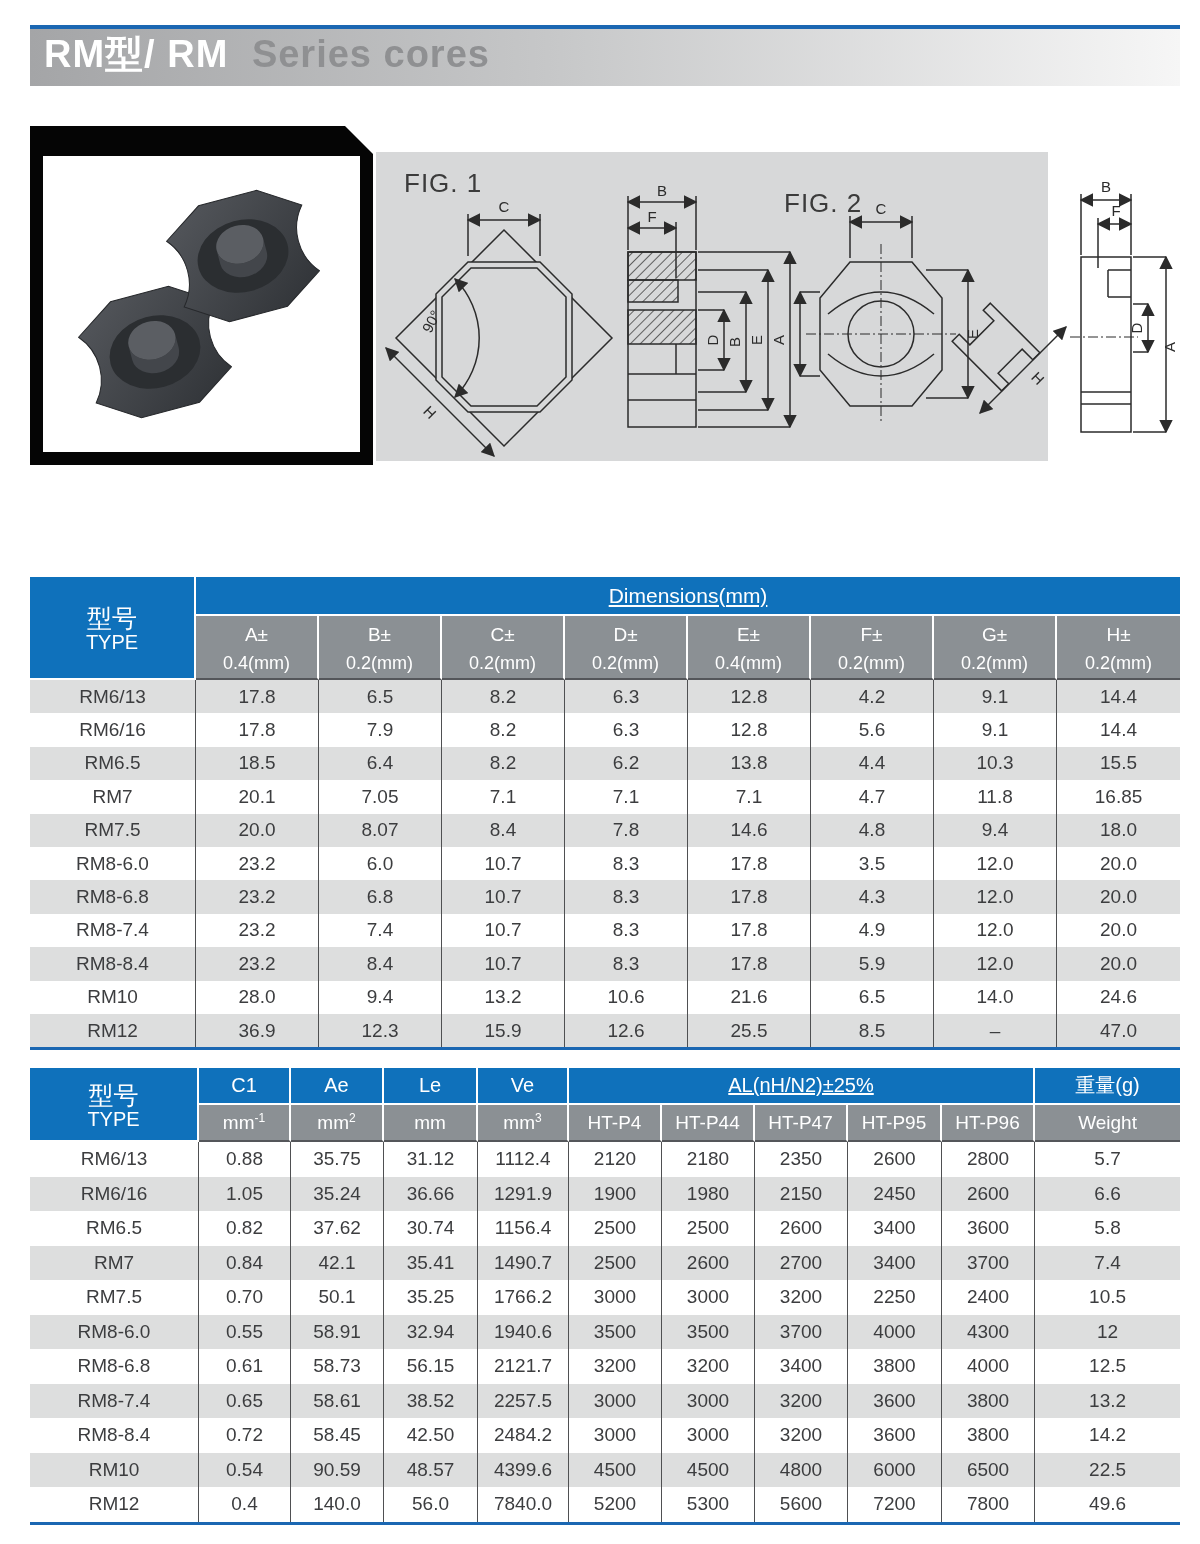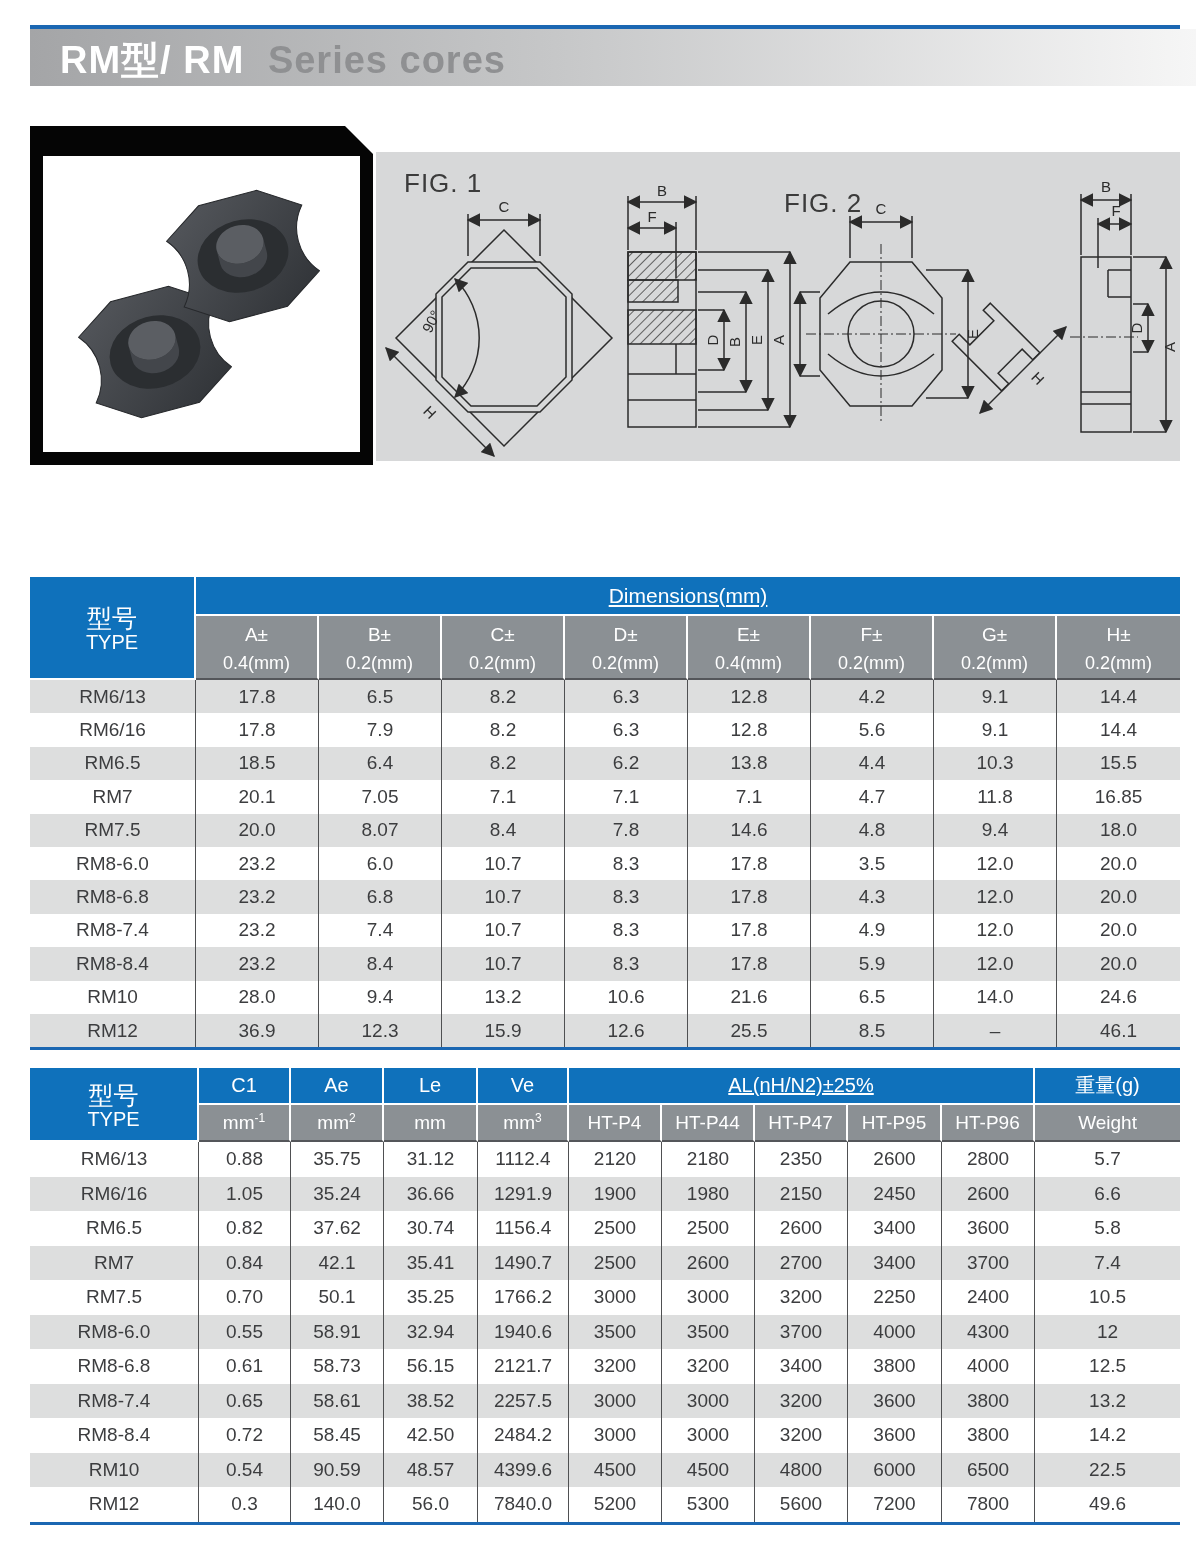--- a/index.html
+++ b/index.html
@@ -6,38 +6,38 @@
   .page {
     position:relative; width:1200px; height:1544px; background:#ffffff;
     font-family:"Liberation Sans","DejaVu Sans",sans-serif; overflow:hidden;
   }
 
   
   .banner-line { position:absolute; left:30px; top:25px; width:1150px; height:4px; background:#1B67B2; }
   .banner {
     position:absolute; left:30px; top:29px; width:1150px; height:57px;
     background:linear-gradient(90deg,#A4A5A7 0%,#C6C7C8 45%,#F6F6F6 100%);
-    display:flex; align-items:flex-end;padding-left:16px;
+    display:flex; align-items:flex-start;
   }
   .banner .title { font-size:38px; font-weight:bold; padding-left:14px; white-space:nowrap; letter-spacing:1px; }
   .title-main { color:#ffffff; }
   .title-sub  { color:#8F9092; margin-left:12px; }
 
   
   .photo-frame {
     position:absolute; left:30px; top:126px; width:343px; height:339px; background:#050505;
     clip-path:polygon(0 0, 315px 0, 100% 28px, 100% 100%, 0 100%);
   }
   .photo-inner {
     position:absolute; left:13px; right:13px; top:30px; bottom:13px; background:#ffffff;
     display:flex; align-items:center; justify-content:center;
   }
 
   
-  .fig-panel { position:absolute; left:376px; top:152px; width:804px; height:309px; background:#D7D8D9; }
+  .fig-panel { position:absolute; left:376px; top:152px; width:672px; height:309px; background:#D7D8D9; }
   .fig-label { position:absolute; font-size:26px; color:#3B3B3B; letter-spacing:1px; }
   #fig1-label { left:28px; top:16px; }
   #fig2-label { left:408px; top:16px;margin-top:20px; }
   .fig-svg { position:absolute; left:0; top:0; }
   .dim-text { font-size:15px; fill:#2B2B2B; }
 
   
   table.dtable {
     position:absolute; left:30px; width:1150px;
     border-collapse:separate; border-spacing:0; table-layout:fixed;
@@ -390,21 +390,21 @@
         </tr>
         <tr>
           <td class="type-col">RM12</td>
           <td>36.9</td>
           <td>12.3</td>
           <td>15.9</td>
           <td>12.6</td>
           <td>25.5</td>
           <td>8.5</td>
           <td>–</td>
-          <td>46.1</td>
+          <td>47.0</td>
         </tr>
       </tbody>
   </table>
 
   <table class="dtable" id="table2">
     <colgroup>
       <col style="width:169px">
       <col style="width:92px">
         <col style="width:93px">
         <col style="width:94px">
@@ -568,21 +568,21 @@
           <td>4399.6</td>
           <td>4500</td>
           <td>4500</td>
           <td>4800</td>
           <td>6000</td>
           <td>6500</td>
           <td>22.5</td>
         </tr>
         <tr>
           <td class="type-col">RM12</td>
-          <td>0.3</td>
+          <td>0.4</td>
           <td>140.0</td>
           <td>56.0</td>
           <td>7840.0</td>
           <td>5200</td>
           <td>5300</td>
           <td>5600</td>
           <td>7200</td>
           <td>7800</td>
           <td>49.6</td>
         </tr>

